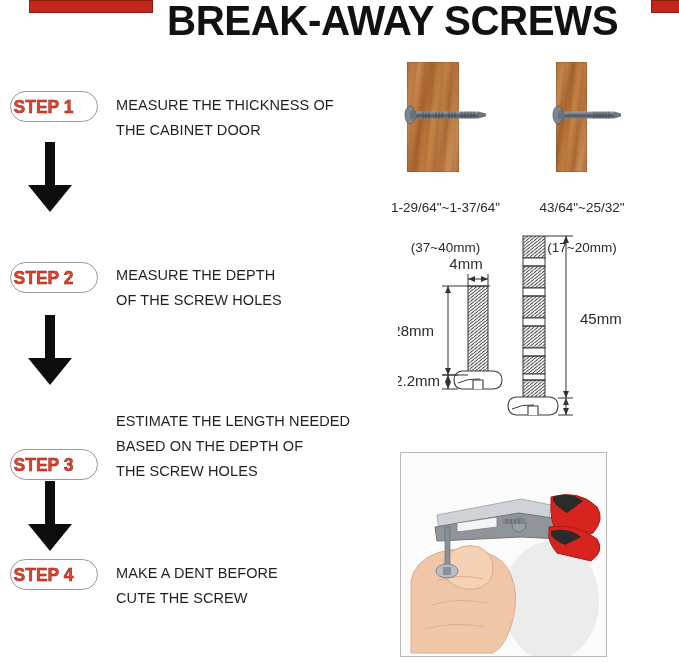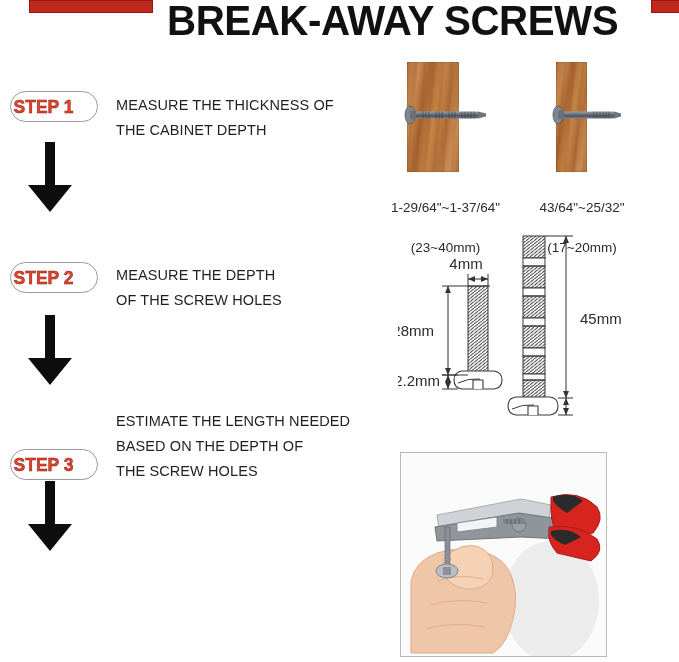--- a/index.html
+++ b/index.html
@@ -112,21 +112,21 @@
   <div class="title-row">
     <div class="dash dash-left"></div>
     <div class="title-text">BREAK-AWAY SCREWS</div>
     <div class="dash dash-right"></div>
   </div>
 
   <div class="badge" style="left:10px;top:91px;">
     <span>STEP 1</span>
   </div>
   <div class="steptext" style="left:116px;top:93px;width:250px;">MEASURE THE THICKNESS OF
-THE CABINET DEPTH</div>
+THE CABINET DOOR</div>
 
   <svg class="arrow" style="left:22px;top:142px;" viewBox="0 0 56 72">
     <path d="M23 0 H33 V43 H50 L28 70 L6 43 H23 Z" fill="#0d0d0d"></path>
   </svg>
 
   <div class="badge" style="left:10px;top:262px;">
     <span>STEP 2</span>
   </div>
   <div class="steptext" style="left:116px;top:263px;width:250px;">MEASURE THE DEPTH
  OF THE SCREW HOLES</div>
@@ -139,20 +139,25 @@
     <span>STEP 3</span>
   </div>
   <div class="steptext" style="left:116px;top:409px;width:260px;">ESTIMATE THE LENGTH NEEDED
 BASED ON THE DEPTH OF
 THE SCREW HOLES</div>
 
   <svg class="arrow" style="left:22px;top:481px;" viewBox="0 0 56 72">
     <path d="M23 0 H33 V43 H50 L28 70 L6 43 H23 Z" fill="#0d0d0d"></path>
   </svg>
 
+  <div class="badge" style="left:10px;top:559px;">
+    <span>STEP 4</span>
+  </div>
+  <div class="steptext" style="left:116px;top:561px;width:250px;">MAKE A DENT BEFORE
+ CUTE THE SCREW</div>
 
   <div class="plank" style="left:407px;top:62px;width:52px;height:110px;"></div>
 
   <svg class="screw-wrap" style="left:368px;top:100px;" width="130" height="30" viewBox="0 0 130 30">
     <defs>
       <linearGradient id="shaftA" x1="0" y1="0" x2="0" y2="1">
         <stop offset="0%" stop-color="#9aa3ad"></stop>
         <stop offset="38%" stop-color="#6d757f"></stop>
         <stop offset="62%" stop-color="#4d545c"></stop>
         <stop offset="100%" stop-color="#7b838d"></stop>
@@ -179,21 +184,21 @@
         <line x1="100" y1="11.5" x2="100" y2="18.5"></line>
       <line x1="103" y1="11.5" x2="103" y2="18.5"></line>
         <line x1="106" y1="11.5" x2="106" y2="18.5"></line>
     </g>
 
     <path d="M110 11.5 L118 13.5 L118 16.5 L110 18.5 Z" fill="#6d757f"></path>
   </svg>
 
   <div class="cap" style="left:368px;top:178px;width:155px;">
     <div>1-29/64"~1-37/64"</div>
-    <div>(23~40mm)</div>
+    <div>(37~40mm)</div>
   </div>
 
   <div class="plank" style="left:556px;top:62px;width:31px;height:110px;"></div>
 
   <svg class="screw-wrap" style="left:530px;top:100px;" width="110" height="30" viewBox="0 0 110 30">
     <ellipse cx="28" cy="15" rx="5" ry="9" fill="#7e868f" stroke="#4a5056" stroke-width="0.7"></ellipse>
     <rect x="28" y="11" width="7" height="8" fill="#69717a"></rect>
     <rect x="34" y="11.5" width="50" height="7" fill="url(#shaftA)"></rect>
     <g stroke="#3c4248" stroke-width="0.8" opacity="0.8">
       <line x1="64" y1="11.5" x2="64" y2="18.5"></line>

